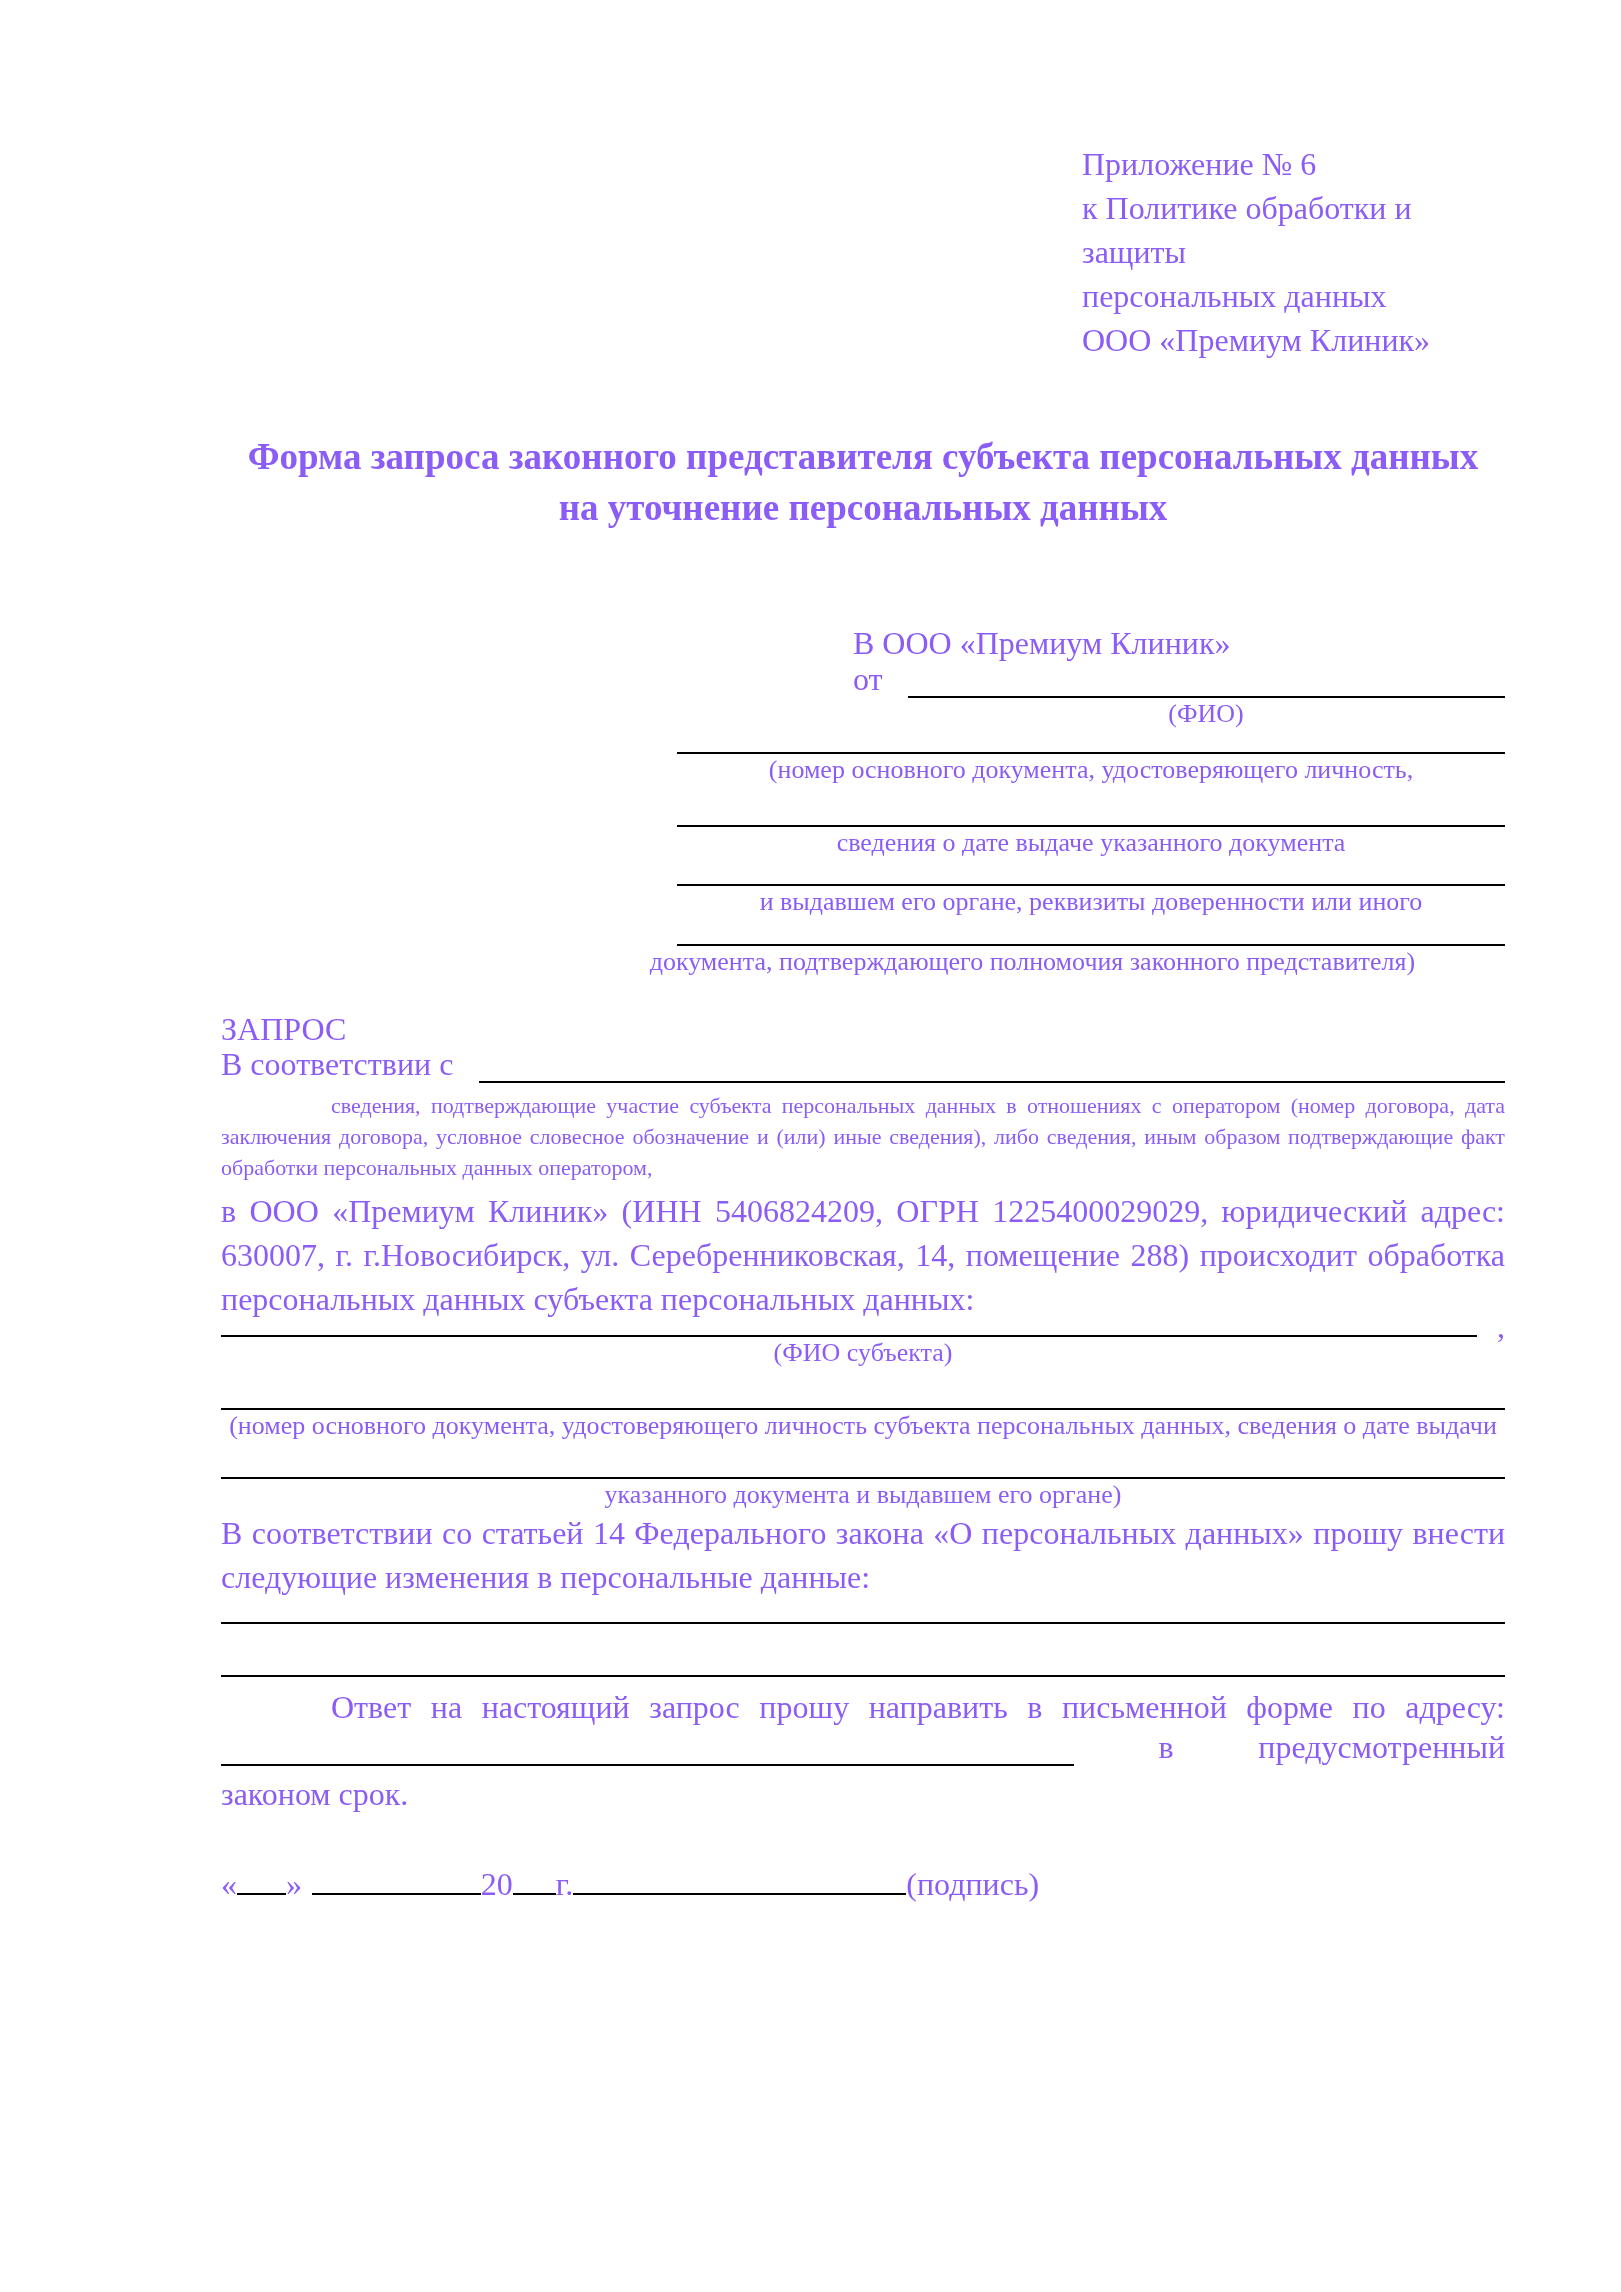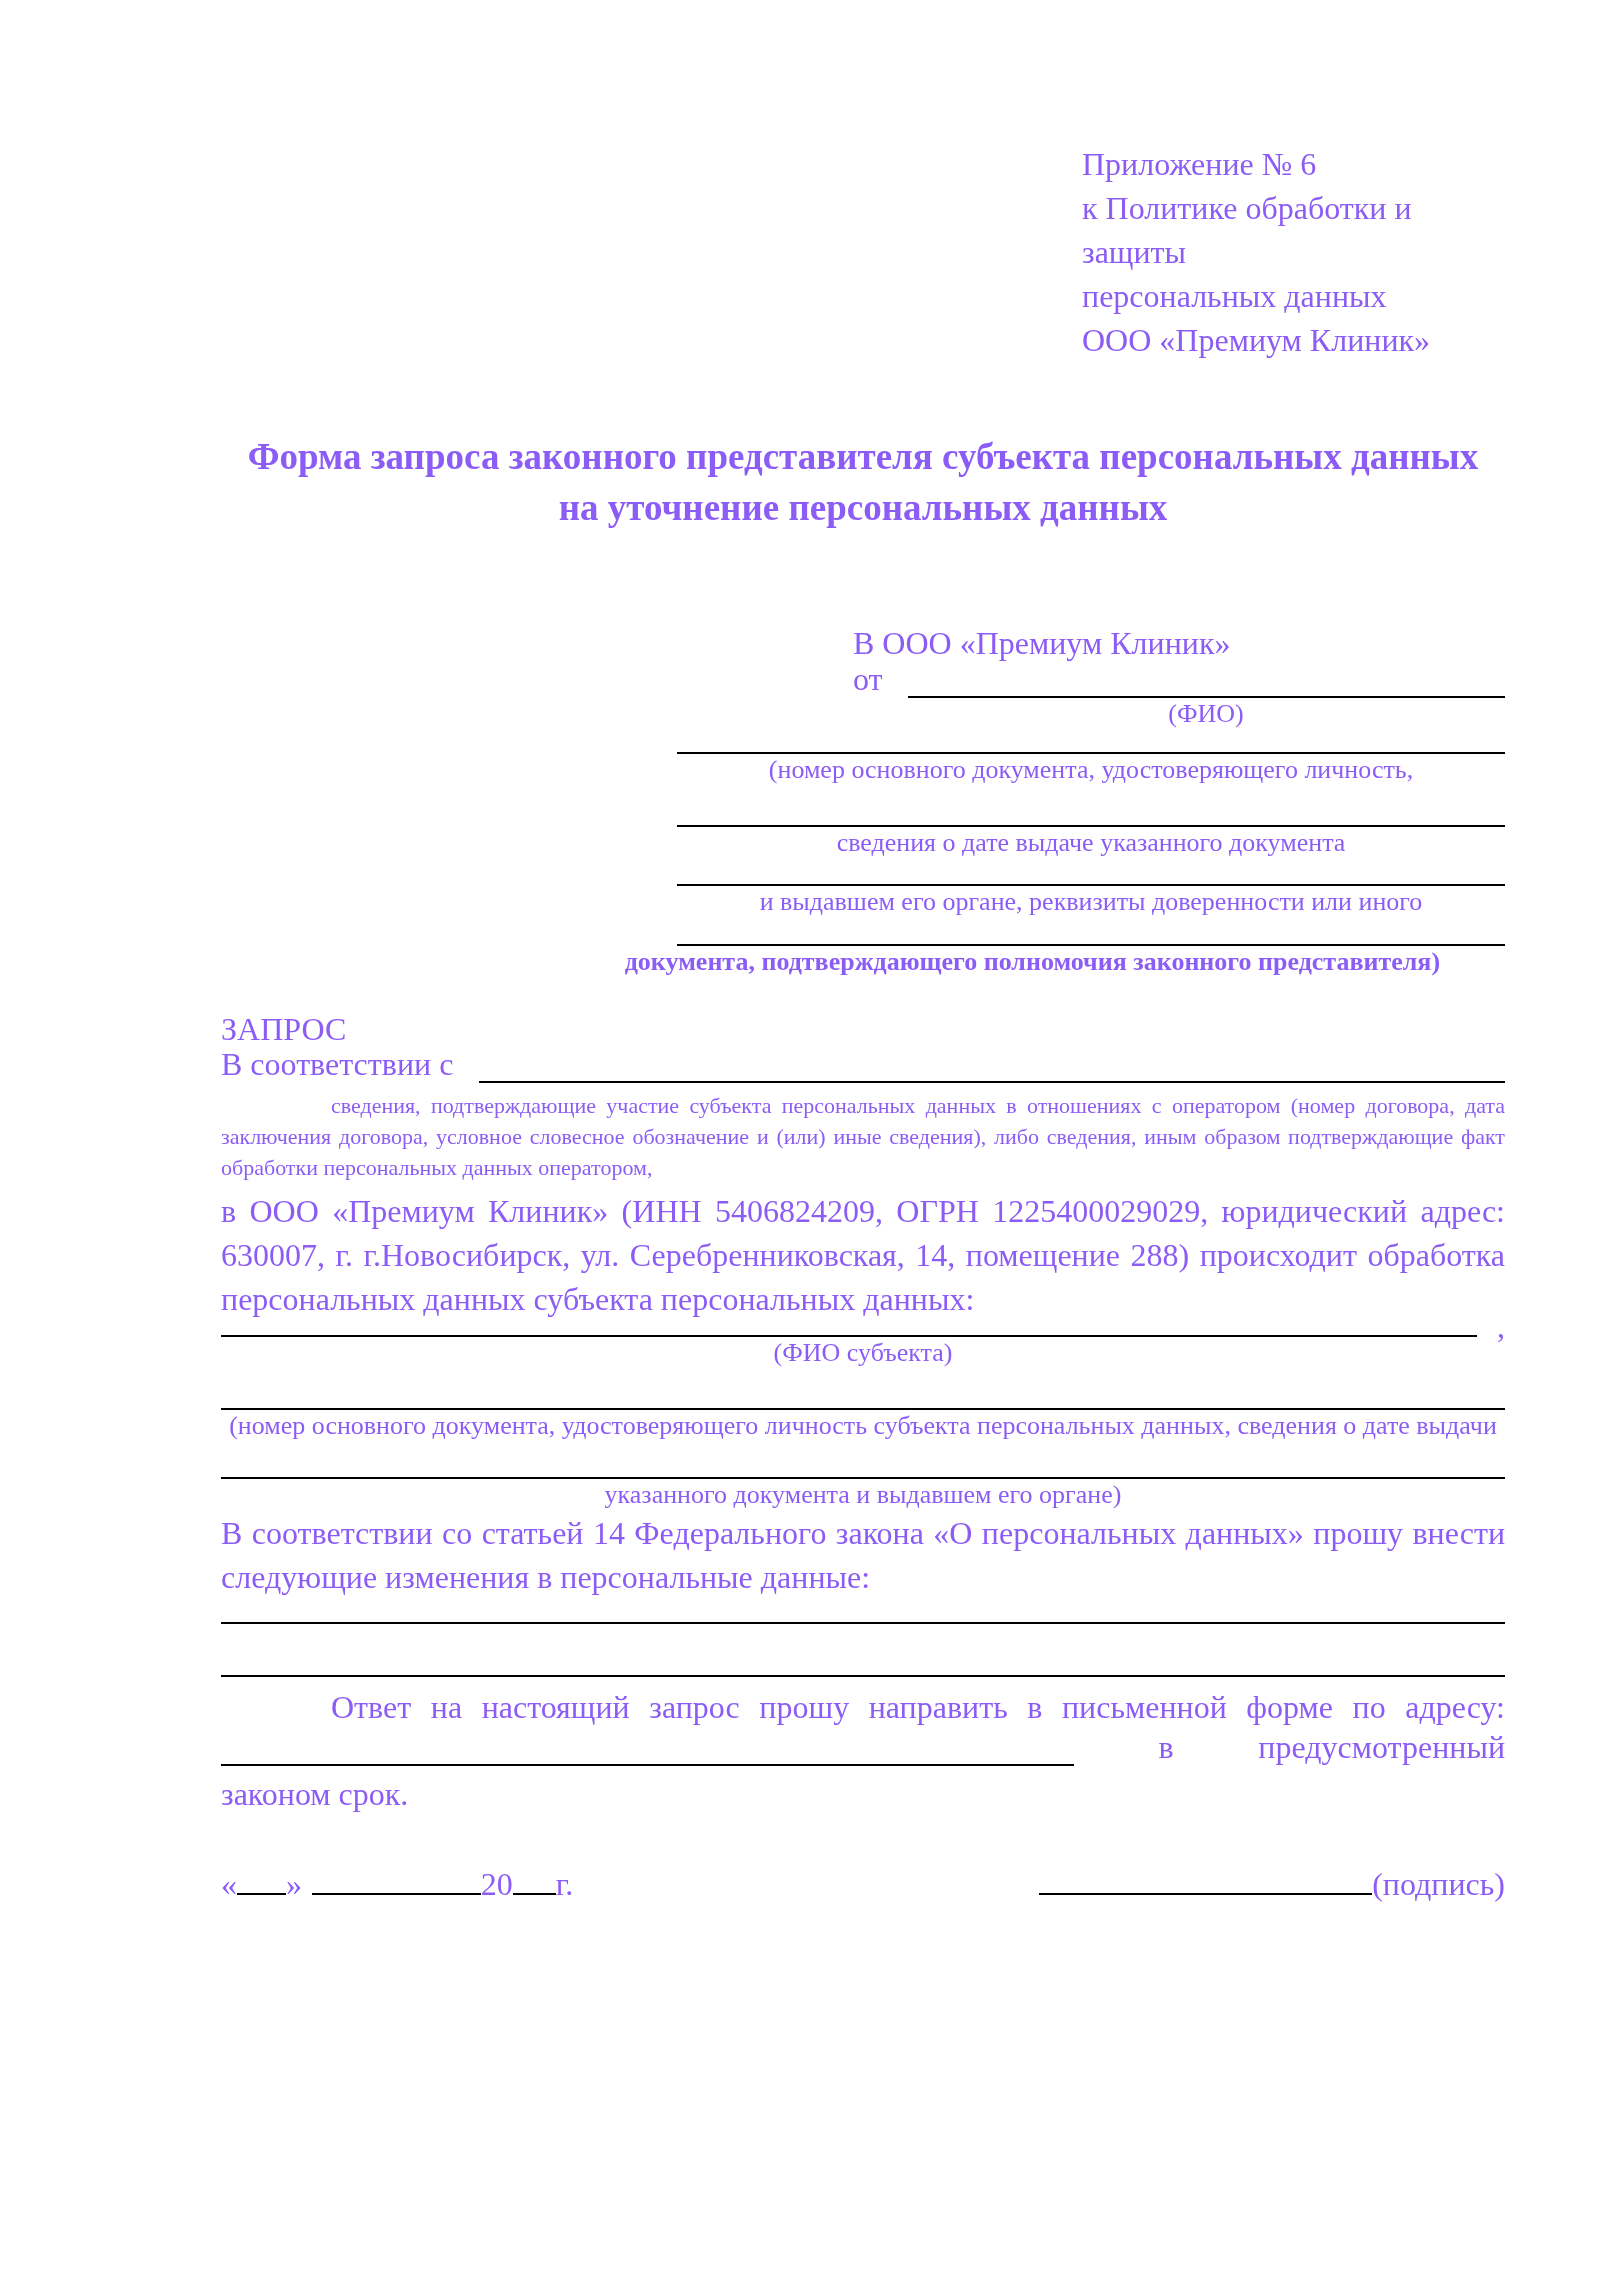--- a/index.html
+++ b/index.html
@@ -36,21 +36,21 @@
   .caption {
     font-size: 26px;
     line-height: 32px;
     text-align: center;
   }
   .cap-fio { margin-left: 230px; }
   .fill { border-bottom: 2.9px solid #000; }
   .f1 { height: 21.6px; }
   .f2 { height: 39px; }
   .f3 { height: 25.5px; }
-  .cap-wide { white-space: nowrap; margin-left: -127px; margin-right: -9.8px; font-weight: bold; }
+  .cap-wide { white-space: nowrap; margin-left: -127px; margin-right: -9.8px; }
   
   .req-heading { margin-top: 31px; text-align: left; line-height: 41px; }
   .intro-row { height: 31px; margin-top: 2px; }
   .intro-row .lbl { white-space: nowrap; padding-right: 9.8px; }
   .small-note {
     margin-top: 7.8px;
     font-size: 22px;
     line-height: 31px;
     text-align: justify;
     text-indent: 110px;
@@ -72,21 +72,20 @@
   }
   .reply-l2 { height: 37px; }
   .reply-l2 .addr-blank { flex: 0 0 853px; border-bottom: 2.9px solid #000; }
   .reply-l2 .w1 { margin-left: auto; }
   .reply-l2 .w2 { margin-left: auto; }
   .reply-l3 { margin-top: 5.9px; line-height: 44px; }
   
   .footer-row {
     margin-top: 49px;
     display: flex;
-    justify-content: space-between;
     align-items: flex-end;
     line-height: 39px;
   }
   .iblank {
     display: inline-block;
     height: 3.9px;
     border-bottom: 2.9px solid #000;
     vertical-align: baseline;
   }
   .b-day { width: 49px; }

